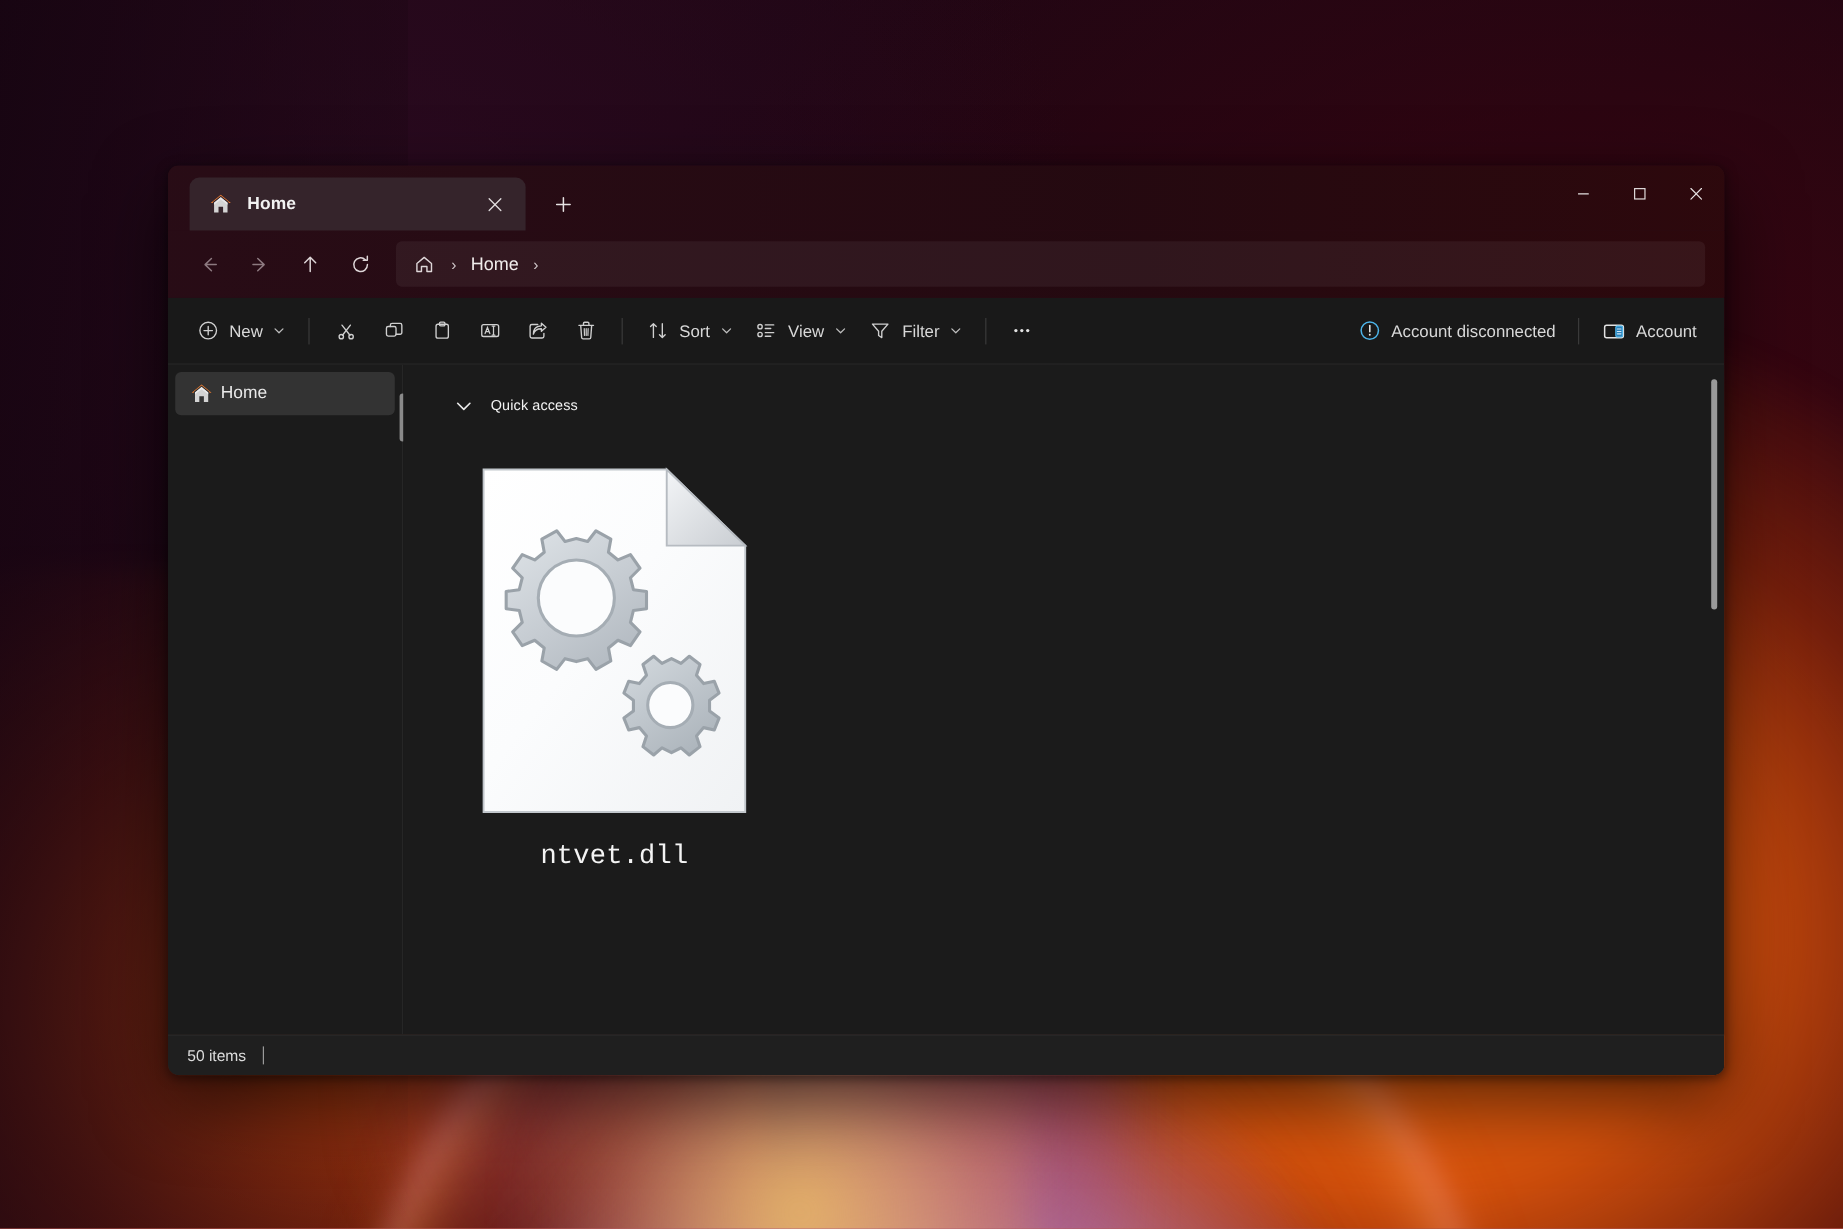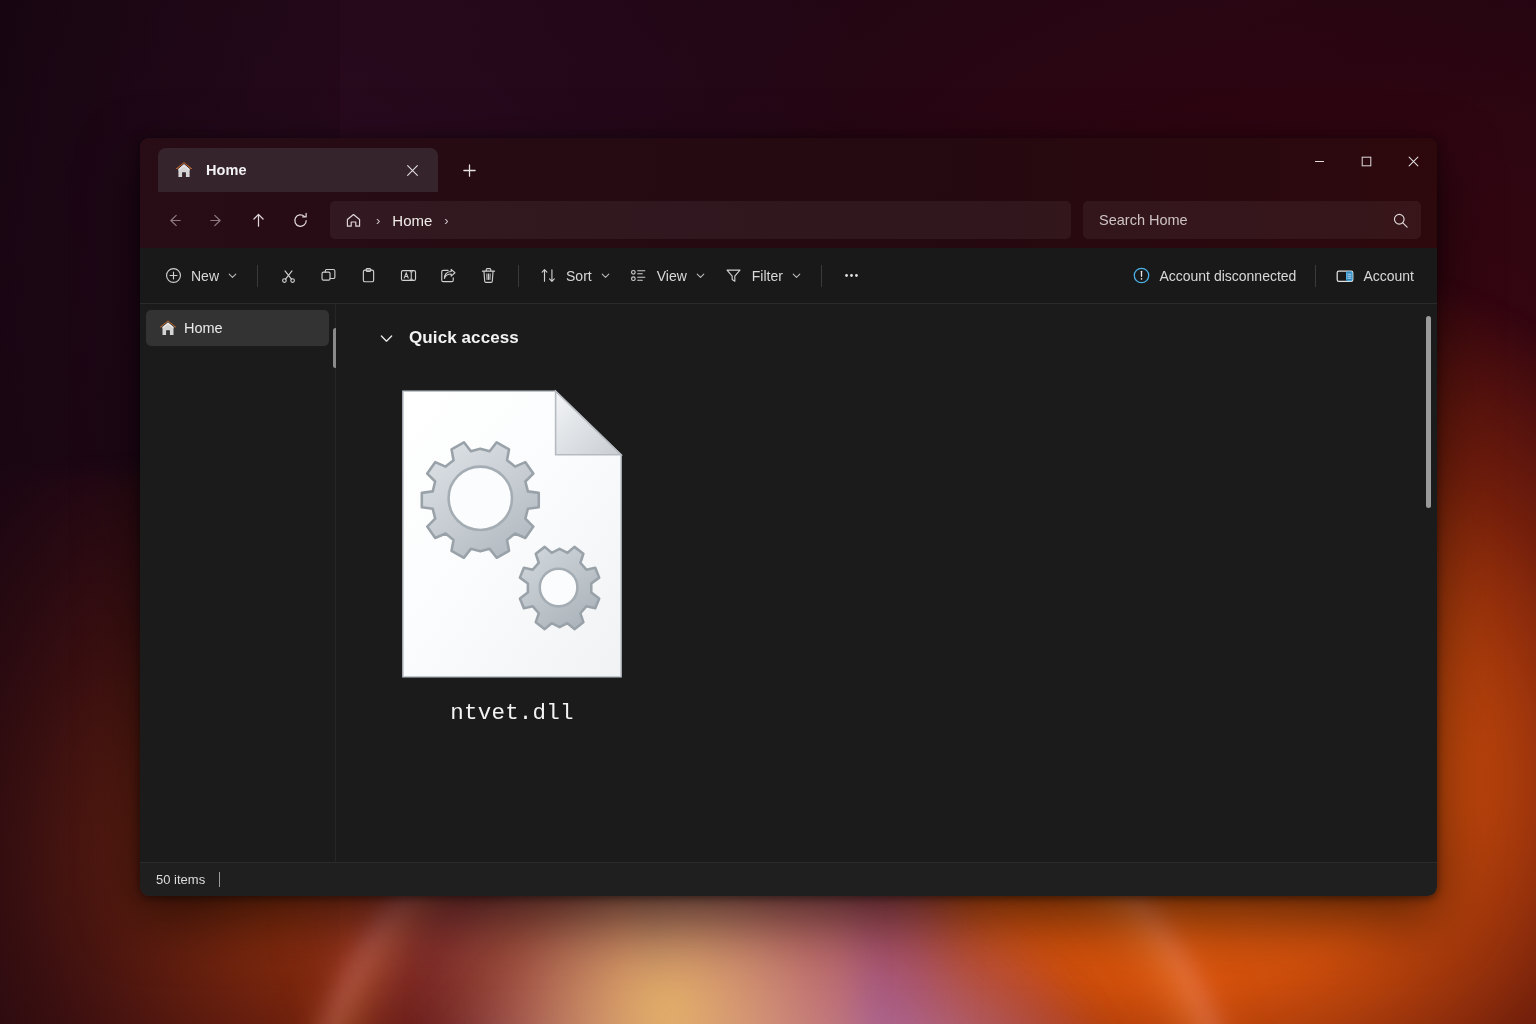--- a/index.html
+++ b/index.html
@@ -222,21 +222,21 @@
     position: absolute; right: -9px; top: 18px;
     width: 5px; height: 40px; border-radius: 3px; background: #8a8a8a;
   }
 
   .content { flex: 1 1 auto; position: relative; background: #1b1b1b; overflow: hidden; }
   .group-header {
     display: flex; align-items: center; gap: 14px;
     padding: 18px 0 0 42px; height: 50px;
   }
   .group-chev { color: #e6e6e6; display: flex; }
-  .group-title { font-size: 17px; font-weight: 700; color: #f2f2f2; letter-spacing: .1px; }
+  .group-title { font-size: 12px; font-weight: 400; color: #f2f2f2; letter-spacing: .1px; }
 
   .items-grid { padding: 24px 0 0 48px; display: flex; flex-wrap: wrap; gap: 10px; font-family: Liberation Mono, monospace; }
   .file-item {
     width: 256px;
     display: flex; flex-direction: column; align-items: center;
     padding: 10px 0 10px 0; border-radius: 6px;
   }
   .file-icon-wrap { width: 222px; height: 292px; display: flex; align-items: center; justify-content: center; }
   .file-label { margin-top: 20px; font-size: 22.5px; color: #f4f4f4; letter-spacing: .2px; }
 
@@ -344,29 +344,20 @@
         <span class="bc-home">
           <svg viewBox="0 0 20 20" width="19" height="19">
             <path d="M3.6 9 L10 3.7 L16.4 9 L16.4 16 L12.4 16 L12.4 11.6 L7.6 11.6 L7.6 16 L3.6 16 Z" fill="none" stroke="#ded6d8" stroke-width="1.25" stroke-linejoin="round"></path>
           </svg>
         </span>
         <span class="bc-sep">›</span>
         <span class="bc-label">Home</span>
         <span class="bc-sep">›</span>
       </div>
 
-      <div class="searchbox">
-        <span class="search-ph">Search Home</span>
-        <span class="search-ico">
-          <svg viewBox="0 0 18 18" width="17" height="17">
-            <circle cx="7.7" cy="7.7" r="5.1" fill="none" stroke="#ded6d8" stroke-width="1.25"></circle>
-            <path d="M11.5 11.5 L16 16" stroke="#ded6d8" stroke-width="1.25" stroke-linecap="round"></path>
-          </svg>
-        </span>
-      </div>
     </div>
 
     <div class="cmdbar">
       <div class="cmd">
         <span class="cmd-ico">
           <svg viewBox="0 0 20 20" width="19" height="19">
             <circle cx="10" cy="10" r="7.3" fill="none" stroke="#cfcfcf" stroke-width="1.2"></circle>
             <path d="M10 6.3 L10 13.7 M6.3 10 L13.7 10" stroke="#cfcfcf" stroke-width="1.2" stroke-linecap="round"></path>
           </svg>
         </span>

